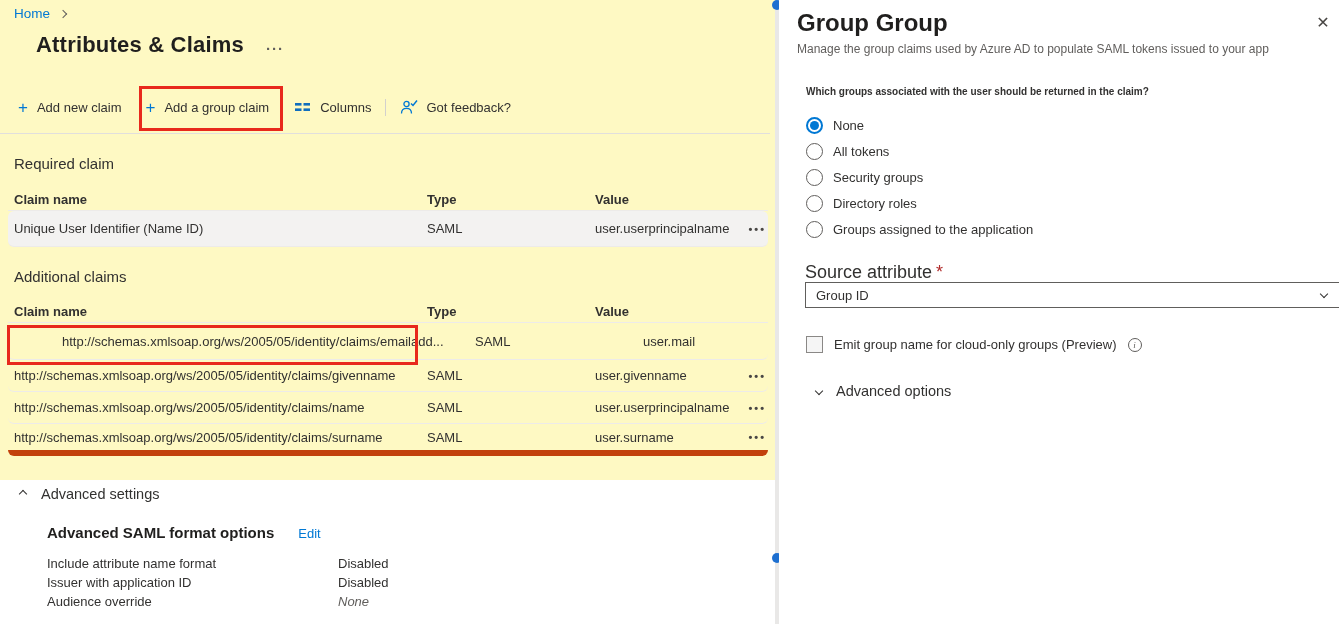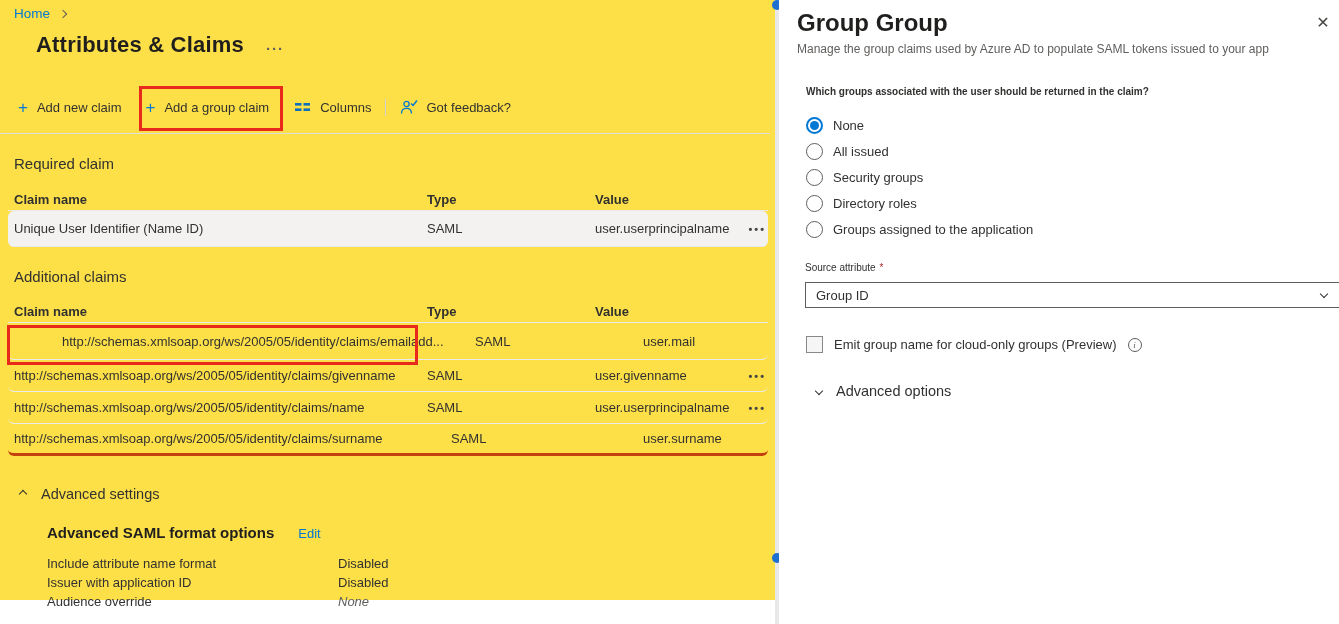--- a/index.html
+++ b/index.html
@@ -1,20 +1,20 @@
 <!DOCTYPE html>
 <html><head>
 <meta charset="utf-8">
 <style>
   * { margin:0; padding:0; box-sizing:border-box; }
   body { background:#fff; font-family:"Liberation Sans","DejaVu Sans",sans-serif; color:#323130; }
   #root { position:relative; width:1339px; height:624px; background:#fff; overflow:hidden; }
 
   
-  .left-pane { position:absolute; left:0; top:0; width:775px; height:600px; background:#fde047; }
+  .left-pane { position:absolute; left:0; top:0; width:775px; height:480px; background:#fef9c3; }
 
   .breadcrumb { position:absolute; left:14px; top:6px; display:flex; align-items:center; gap:10px; }
   .crumb { color:#0078d4; font-size:13.5px; text-decoration:none; cursor:pointer; }
   .chev { display:inline-block; width:6px; height:6px; border-right:1.5px solid #605e5c; border-bottom:1.5px solid #605e5c; }
   .chev.right { transform:rotate(-45deg); }
   .chev.up { transform:rotate(-135deg); border-color:#323130; }
   .chev.down { transform:rotate(45deg); border-color:#323130; }
 
   .page-title-row { position:absolute; left:12px; top:32px; display:flex; align-items:center; gap:22px;margin-left:24px; }
   .page-title { font-size:22px; font-weight:700; color:#201f1e; letter-spacing:.2px; }
@@ -29,21 +29,21 @@
   .toolbar-rule { position:absolute; left:0; top:133px; width:770px; height:1px; background:#e1dfdd; }
 
   .section-title { position:absolute; left:14px; font-size:15px; color:#323130; }
 
   .claims-table { position:absolute; left:8px; width:760px; font-size:13px; }
   .trow { display:grid; grid-template-columns:413px 168px 143px 36px; align-items:center; }
   .trow > div { padding-left:6px; white-space:nowrap; overflow:hidden; }
   .thead { height:23px; border-bottom:1px solid #edebe9; font-weight:700; color:#323130; }
   .tbody-row { border-bottom:1px solid #edebe9; cursor:pointer;border-radius:6px; }
   .tbody-row.gray { background:#f3f2f1; }
-  .tbody-row.last { border-bottom:3px solid #c2410c;gap:24px; }
+  .tbody-row.last { border-bottom:6px solid #c2410c; }
   .menu-dots { font-size:11px; letter-spacing:2px; color:#484644; font-weight:700; text-align:right; cursor:pointer; padding-right:2px; }
   .h36 { height:36px; } .h37 { height:37px;padding-left:48px; } .h32 { height:32px; }
 
   .adv-settings-toggle { position:absolute; left:20px; top:486px; display:flex; align-items:center; gap:15px; cursor:pointer; }
   .adv-settings-toggle .label { font-size:14.5px; color:#323130; }
   .adv-sub-row { position:absolute; left:47px; top:524px; display:flex; align-items:baseline; gap:24px; }
   .adv-sub-title { font-size:15px; font-weight:700; color:#201f1e; }
   .edit-link { font-size:13px; color:#0078d4; cursor:pointer; }
   .kv { position:absolute; left:47px; width:420px; font-size:13px; display:flex; }
   .kv .k { width:291px; color:#323130; }
@@ -69,21 +69,21 @@
   .panel-close { position:absolute; left:532px; top:10px; width:24px; height:24px; display:flex; align-items:center; justify-content:center; font-size:16px; color:#484644; cursor:pointer; font-weight:400; }
   .panel-question { position:absolute; left:27px; top:86px; font-size:10px; color:#323130;font-weight:bold; }
 
   .radio-group { position:absolute; left:27px; top:112px; }
   .radio-item { height:26px; display:flex; align-items:center; gap:10px; cursor:pointer; }
   .radio-circle { width:17px; height:17px; border-radius:50%; border:1px solid #605e5c; background:#fff; flex:0 0 auto; position:relative; }
   .radio-item.selected .radio-circle { border:2px solid #0078d4; }
   .radio-item.selected .radio-circle::after { content:""; position:absolute; left:50%; top:50%; width:9px; height:9px; margin:-4.5px 0 0 -4.5px; border-radius:50%; background:#0078d4; }
   .radio-label { font-size:13px; color:#323130; }
 
-  .source-label { position:absolute; left:26px; top:262px; font-size:10px; color:#323130; }
+  .source-label { position:absolute; left:26px; top:262px; font-size:18px; color:#323130; }
   .req-star { color:#b02a2a; margin-left:4px; }
   .select-box { position:absolute; left:26px; top:282px; width:535px; height:26px; border:1px solid #605e5c; background:#fff; display:flex; align-items:center; cursor:pointer; }
   .select-value { font-size:13px; padding-left:10px; color:#323130; }
   .select-chev { position:absolute; right:12px; top:8px; }
 
   .checkbox-row { position:absolute; left:27px; top:336px; display:flex; align-items:center; gap:11px; }
   .checkbox { width:17px; height:17px; border:1px solid #8a8886; background:#f5f5f5; cursor:pointer; flex:0 0 auto; }
   .checkbox-label { font-size:13px; color:#323130; }
   .info-icon { width:14px; height:14px; border:1px solid #605e5c; border-radius:50%; display:flex; align-items:center; justify-content:center; font-size:9px; color:#605e5c; font-family:"Liberation Serif",serif; font-style:italic; cursor:pointer; }
 
@@ -234,21 +234,21 @@
 
     <div class="panel-question">Which groups associated with the user should be returned in the claim?</div>
 
     <div class="radio-group">
       <div class="radio-item selected">
         <span class="radio-circle"></span>
         <span class="radio-label">None</span>
       </div>
       <div class="radio-item">
         <span class="radio-circle"></span>
-        <span class="radio-label">All issued</span>
+        <span class="radio-label">All tokens</span>
       </div>
       <div class="radio-item">
         <span class="radio-circle"></span>
         <span class="radio-label">Security groups</span>
       </div>
       <div class="radio-item">
         <span class="radio-circle"></span>
         <span class="radio-label">Directory roles</span>
       </div>
       <div class="radio-item">

